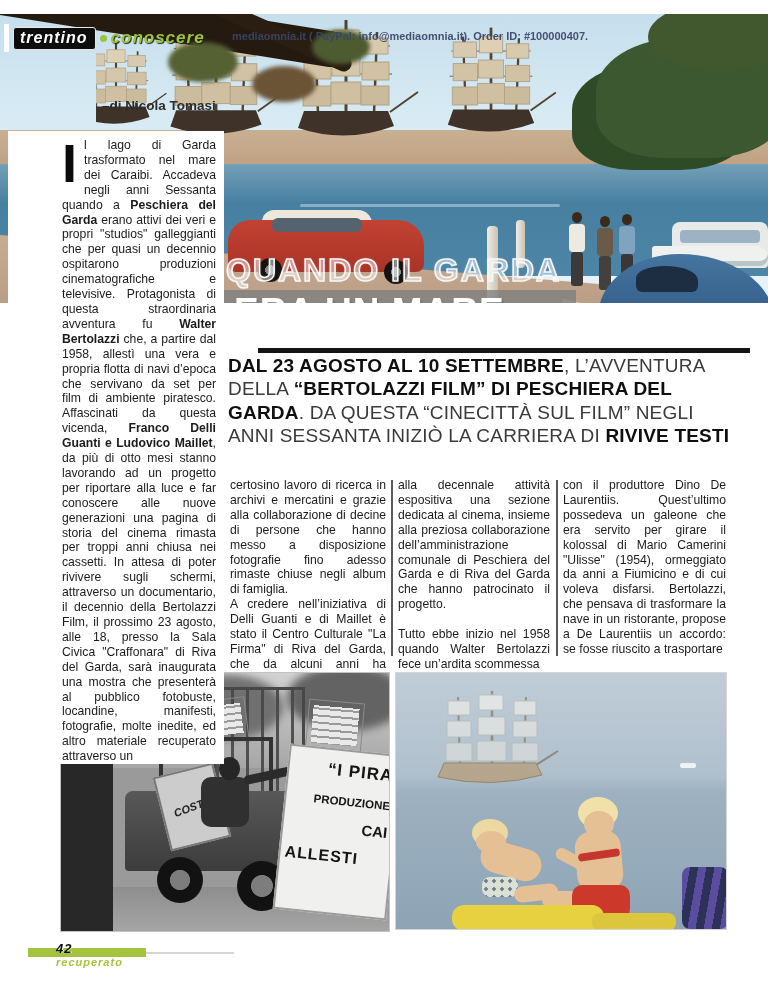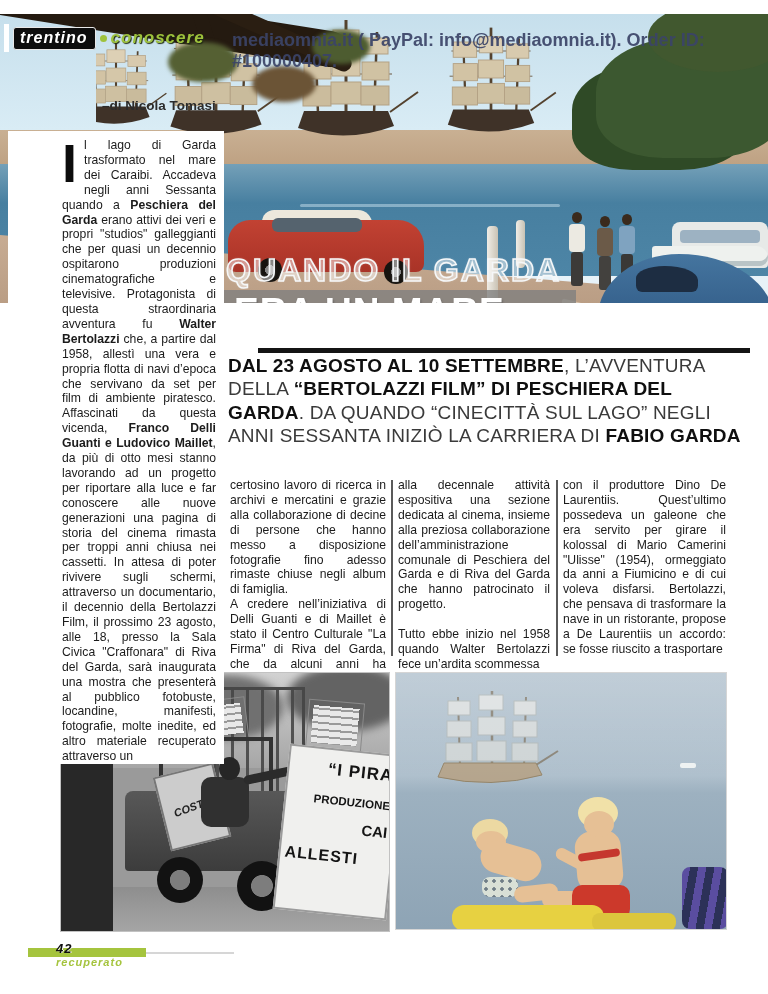--- a/index.html
+++ b/index.html
@@ -49,21 +49,21 @@
   .boy .shirt{width:16px;height:28px;border-radius:4px;margin:1px auto 0;}
   .boy .legs{width:12px;height:34px;margin:0 auto;border-radius:3px;}
   
   .brand{position:absolute;left:4px;top:10px;display:flex;align-items:center;gap:4px;}
   .brand-bar{width:5px;height:28px;background:#fff;}
   .brand-black{background:#0d0d0d;border:1px solid #e8e8e8;border-radius:3px;padding:1px 7px 2px 6px;
                color:#fff;font-weight:bold;font-style:italic;font-size:16px;letter-spacing:1px;}
   .brand-dot{width:7px;height:7px;border-radius:50%;background:#9ec23c;}
   .brand-green{color:#9ec23c;font-weight:bold;font-style:italic;font-size:17px;letter-spacing:1px;
                text-shadow:1px 1px 1px #1e2a14;}
-  .order-info{position:absolute;left:232px;top:16px;font-size:18px;font-weight:bold;color:#3b4468;opacity:.92;}
+  .order-info{position:absolute;left:232px;top:16px;font-size:11px;font-weight:bold;color:#3b4468;opacity:.92;}
   .byline{position:absolute;left:102px;top:84px;font-size:13.5px;font-weight:bold;color:#2c2c2c;}
   
   .title1{position:absolute;left:226px;top:238px;font-size:32px;font-weight:700;letter-spacing:2px;
           color:rgba(255,255,255,.28);-webkit-text-stroke:1.6px #f5f7f8;
           text-shadow:0 0 3px rgba(255,255,255,.35);white-space:nowrap;}
   .title2-bar{position:absolute;left:224px;top:276px;width:352px;height:42px;background:rgba(127,127,127,.78);}
   .title2{position:absolute;left:10px;top:1px;font-size:37px;font-weight:bold;color:#fff;letter-spacing:1px;
           text-shadow:1px 2px 2px rgba(70,70,70,.6);white-space:nowrap;}
   .photo-edge{position:absolute;left:258px;top:348px;width:492px;height:5px;background:#141414;}
 
@@ -247,22 +247,22 @@
 
     <div class="title1">QUANDO IL GARDA</div>
     <div class="title2-bar">
       <div class="title2">ERA UN MARE</div>
     </div>
   </div>
 
   <div class="photo-edge"></div>
 
   <div class="standfirst"><span class="b">DAL 23 AGOSTO AL 10 SETTEMBRE</span><span>, L’AVVENTURA
-DELLA </span><span class="b">“BERTOLAZZI FILM” DI PESCHIERA DEL GARDA</span><span>. DA QUANDO “CINECITTÀ SUL LAGO” NEGLI
-ANNI SESSANTA INIZIÒ LA CARRIERA DI </span><span class="b">FABIO GARDA</span></div>
+DELLA </span><span class="b">“BERTOLAZZI FILM” DI PESCHIERA DEL GARDA</span><span>. DA QUESTA “CINECITTÀ SUL FILM” NEGLI
+ANNI SESSANTA INIZIÒ LA CARRIERA DI </span><span class="b">RIVIVE TESTI</span></div>
 
   <div class="rule rule-left"></div>
   <div class="rule rule-a"></div>
   <div class="rule rule-b"></div>
 
   <div class="bodycol col1">
     <span class="dropcap">I</span><span><span>l lago di Garda trasformato nel mare dei Caraibi. Accadeva negli anni Sessanta quando a </span><span class="b">Peschiera del Garda</span><span> erano attivi dei veri e propri "studios" galleggianti che per quasi un decennio ospitarono produzioni cinematografiche e televisive. Protagonista di questa straordinaria avventura fu </span><span class="b">Walter Bertolazzi</span><span> che, a partire dal 1958, allestì una vera e propria flotta di navi d’epoca che servivano da set per film di ambiente piratesco. Affascinati da questa vicenda, </span><span class="b">Franco Delli Guanti e Ludovico Maillet</span><span>, da più di otto mesi stanno lavorando ad un progetto per riportare alla luce e far conoscere alle nuove generazioni una pagina di storia del cinema rimasta per troppi anni chiusa nei cassetti. In attesa di poter rivivere sugli schermi, attraverso un documentario, il decennio della Bertolazzi Film, il prossimo 23 agosto, alle 18, presso la Sala Civica "Craffonara" di Riva del Garda, sarà inaugurata una mostra che presenterà al pubblico fotobuste, locandine, manifesti, fotografie, molte inedite, ed altro materiale recuperato attraverso un</span></span>
   </div>
   <div class="bodycol col2">certosino lavoro di ricerca in archivi e mercatini e grazie alla collaborazione di decine di persone che hanno messo a disposizione fotografie fino adesso rimaste chiuse negli album di famiglia.
 A credere nell’iniziativa di Delli Guanti e di Maillet è stato il Centro Culturale "La Firma" di Riva del Garda, che da alcuni anni ha affiancato</div>

